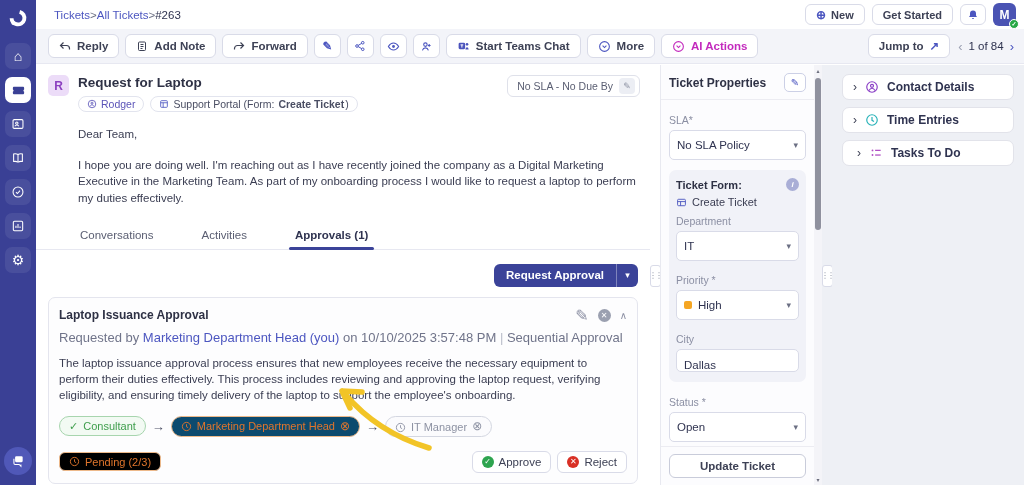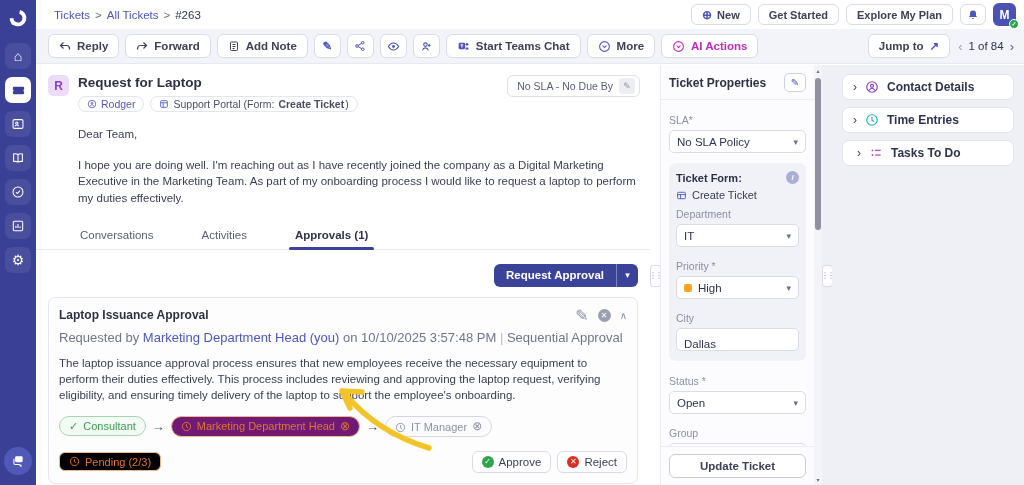--- a/index.html
+++ b/index.html
@@ -9,21 +9,21 @@
   .rail { position:absolute; left:0; top:0; width:36px; height:485px; background:#3a4095; display:flex; flex-direction:column; align-items:center; z-index:30; }
   .rail .logo { width:26px; height:26px; margin:5px 0 8px; display:flex; align-items:center; justify-content:center; }
   .rail-item { width:26px; height:26px; border-radius:7px; margin:4px 0; display:flex; align-items:center; justify-content:center; background:rgba(255,255,255,.08); color:#fff; font-size:14px; cursor:pointer; }
   .rail-item.active { background:#fff; color:#3a4095; }
   .rail-spacer { flex:1; }
   .rail-chat { width:28px; height:28px; border-radius:50%; background:#5058b8; margin-bottom:10px; display:flex; align-items:center; justify-content:center; }
 
   
   .appcol { position:absolute; left:36px; top:0; right:0; height:485px; }
   .topbar { height:29px; background:#fff; display:flex; align-items:center; padding:0 8px 0 18px; }
-  .crumb { font-size:11.5px; display:flex; gap:5px; }
+  .crumb { font-size:11.5px; display:flex; }
   .crumb a { color:#4c56c0; text-decoration:none; cursor:pointer; }
   .crumb .sep { color:#6b6f83; }
   .crumb .cur { color:#2f3350; }
   .top-right { margin-left:auto; display:flex; align-items:center; gap:7px; }
   .tbtn { height:21px; display:inline-flex; align-items:center; gap:5px; padding:0 10px; background:#fff; border:1px solid #d9dbe8; border-radius:6px; font-size:11px; font-weight:700; color:#3d4155; cursor:pointer; }
   .tbtn .plus { color:#4c56c0; font-size:12px; }
   .iconbtn { width:26px; height:21px; display:inline-flex; align-items:center; justify-content:center; background:#fff; border:1px solid #d9dbe8; border-radius:6px; cursor:pointer; }
   .avatar { position:relative; width:23px; height:23px; border-radius:6px; background:#4a53b3; color:#fff; font-weight:700; font-size:12px; display:flex; align-items:center; justify-content:center; cursor:pointer; }
   .avatar .badge { position:absolute; right:-3px; bottom:-3px; width:10px; height:10px; border-radius:50%; background:#27a845; border:1.5px solid #fff; color:#fff; font-size:6px; line-height:8px; text-align:center; }
 
@@ -73,41 +73,41 @@
   .card-title { font-size:12px; font-weight:700; color:#2e3145;text-align:right; }
   .card-acts { margin-left:auto; display:flex; align-items:center; gap:9px; color:#8b8fa3; }
   .xcirc { width:13px; height:13px; border-radius:50%; background:#9ba0b0; color:#fff; font-size:8px; display:flex; align-items:center; justify-content:center; cursor:pointer; }
   .card-meta { font-size:13px; color:#70748a; margin-top:5px; }
   .card-meta a { color:#4c56c0; text-decoration:none; font-weight:400; cursor:pointer; }
   .card-desc { font-size:11.5px; color:#3a3d52; line-height:1.42; margin-top:10px; max-width:572px; }
   .chips-row { display:flex; align-items:center; gap:6px; margin-top:12px; position:relative; }
   .achip { display:inline-flex; align-items:center; gap:5px; border-radius:12px; padding:2.5px 9px; font-size:11px; background:#fff; }
   .achip .rm { font-size:12px; cursor:pointer; }
   .achip.green { color:#3f9e4d; border:1px solid #a7d5ae; background:#f2faf3; }
-  .achip.orange { color:#e0752c; border:1px solid #edb98a; background:#701a75; }
+  .achip.orange { color:#e0752c; border:1px solid #edb98a; background:#0c4a6e; }
   .achip.gray { color:#8d92a3; border:1px solid #d4d7e1; background:#fbfbfd;align-items:flex-end; }
   .flow-arrow { color:#4a4e63; font-size:13px; }
   .tooltip { position:absolute; left:205px; top:25px; background:#3b4399; color:#fff; font-size:11px; font-weight:700; padding:4px 10px; border-radius:5px; box-shadow:0 2px 5px rgba(30,34,90,.35); z-index:5; }
   .card-foot { display:flex; align-items:center; margin-top:14px; }
   .pending-chip { display:inline-flex; align-items:center; gap:5px; border:1px solid #edb98a; border-radius:6px; padding:2.5px 9px; font-size:11px; color:#e0752c; background:#000000; }
   .foot-btns { margin-left:auto; display:flex; gap:6px; }
   .abtn { display:inline-flex; align-items:center; gap:5px; height:22px; padding:0 9px; background:#fff; border:1px solid #d9dbe8; border-radius:6px; font-size:11.5px; color:#3d4155; cursor:pointer; }
   .dotball { width:12px; height:12px; border-radius:50%; color:#fff; font-size:8px; display:flex; align-items:center; justify-content:center; }
   .dotball.g { background:#2ea44f; } .dotball.r { background:#d93025; }
 
   .hand-arrow { position:absolute; left:220px; top:310px; pointer-events:none; z-index:6; }
 
   
   .props { width:154px; background:#fcfcfe; border-left:1px solid #e8e9f0; display:flex; flex-direction:column; }
   .props-head { display:flex; align-items:center; padding:8px 8px 7px; border-bottom:1px solid #ececf2; }
   .props-title { font-size:12px; font-weight:700; color:#2e3145; }
   .pedit-btn { margin-left:auto; width:22px; height:19px; border:1px solid #ccd0e6; border-radius:5px; background:#fff; color:#4c56c0; font-size:10px; display:flex; align-items:center; justify-content:center; cursor:pointer; }
   .props-body { flex:1; padding:7px 8px 0; overflow:hidden; }
   .flabel { font-size:10.5px; color:#8b8fa3; margin:7px 0 4px; }
-  .fselect { height:23px; border:1px solid #d9dbe8; border-radius:5px; background:#fff; display:flex; align-items:center; padding:0 7px; font-size:11.5px; color:#2f3350; cursor:pointer; }
+  .fselect { height:30px; border:1px solid #d9dbe8; border-radius:5px; background:#fff; display:flex; align-items:center; padding:0 7px; font-size:11.5px; color:#2f3350; cursor:pointer; }
   .fselect .car { margin-left:auto; color:#6b6f83; font-size:9px; }
   .finput { height:23px; border:1px solid #d9dbe8; border-radius:5px; background:#fff; display:flex; align-items:flex-end; padding:0 7px; font-size:11.5px; color:#2f3350; }
   .form-card { background:#f1f2f8; border-radius:7px; margin-top:10px; padding:8px 7px 10px; }
   .form-card-head { display:flex; align-items:center; }
   .fc-title { font-size:11px; font-weight:700; color:#2e3145; }
   .info-i { margin-left:auto; width:13px; height:13px; border-radius:50%; background:#a9aed6; color:#fff; font-size:8px; font-style:italic; font-weight:700; display:flex; align-items:center; justify-content:center; }
   .fc-form { display:flex; align-items:center; gap:5px; font-size:11px; color:#3a3d52; margin-top:5px; }
   .prio-sq { width:8px; height:8px; border-radius:2px; background:#f5a623; margin-right:6px; }
   .props-foot { border-top:1px solid #ececf2; padding:7px 8px; }
   .update-btn { width:100%; height:24px; background:#fff; border:1px solid #c9ccda; border-radius:6px; font-size:11.5px; font-weight:700; color:#3d4155; font-family:inherit; cursor:pointer; }
@@ -192,54 +192,51 @@
       <span class="cur">#263</span>
     </nav>
     <div class="top-right">
       <button class="tbtn">
           <span class="plus">⊕</span>
           <span>New</span>
         </button>
       <button class="tbtn">
           <span>Get Started</span>
         </button>
-      <button class="tbtn">
-          <span>Explore My Plan</span>
-        </button>
       <div class="iconbtn">
         <svg width="12" height="12" viewBox="0 0 24 24" fill="#4c56c0">
             <path d="M12 3a6 6 0 00-6 6v4l-2 3h16l-2-3V9a6 6 0 00-6-6zM10 18a2 2 0 004 0z"></path>
           </svg>
       </div>
       <div class="avatar">
         <span>M</span>
         <span class="badge">✓</span>
       </div>
     </div>
   </header>
 
   <div class="toolbar">
     <button class="wbtn">
       <svg width="12" height="12" viewBox="0 0 24 24" fill="none" stroke="#3d4155" stroke-width="2.4">
           <path d="M9 5l-6 6 6 6M3.5 11H15a6 6 0 016 6v2"></path>
         </svg>
       <span>Reply</span>
     </button>
     <button class="wbtn">
-      <svg width="12" height="12" viewBox="0 0 24 24" fill="none" stroke="#3d4155" stroke-width="2.4">
-          <path d="M15 5l6 6-6 6M20.5 11H9a6 6 0 00-6 6v2"></path>
-        </svg>
-      <span>Forward</span>
-    </button>
-    <button class="wbtn">
       <svg width="12" height="12" viewBox="0 0 24 24" fill="none" stroke="#3d4155" stroke-width="2">
           <rect x="5" y="4" width="14" height="17" rx="2"></rect>
           <path d="M9 9h6M9 13h6M9 17h4"></path>
         </svg>
       <span>Add Note</span>
+    </button>
+    <button class="wbtn">
+      <svg width="12" height="12" viewBox="0 0 24 24" fill="none" stroke="#3d4155" stroke-width="2.4">
+          <path d="M15 5l6 6-6 6M20.5 11H9a6 6 0 00-6 6v2"></path>
+        </svg>
+      <span>Forward</span>
     </button>
     <button class="wbtn icon-only">
         <span class="g">✎</span>
       </button>
     <button class="wbtn icon-only">
       <svg width="12" height="12" viewBox="0 0 24 24" fill="none" stroke="#4c56c0" stroke-width="2">
           <circle cx="6" cy="12" r="2.6"></circle>
           <circle cx="17.5" cy="5.5" r="2.6"></circle>
           <circle cx="17.5" cy="18.5" r="2.6"></circle>
           <path d="M8.3 10.8l7-4M8.3 13.2l7 4"></path>

